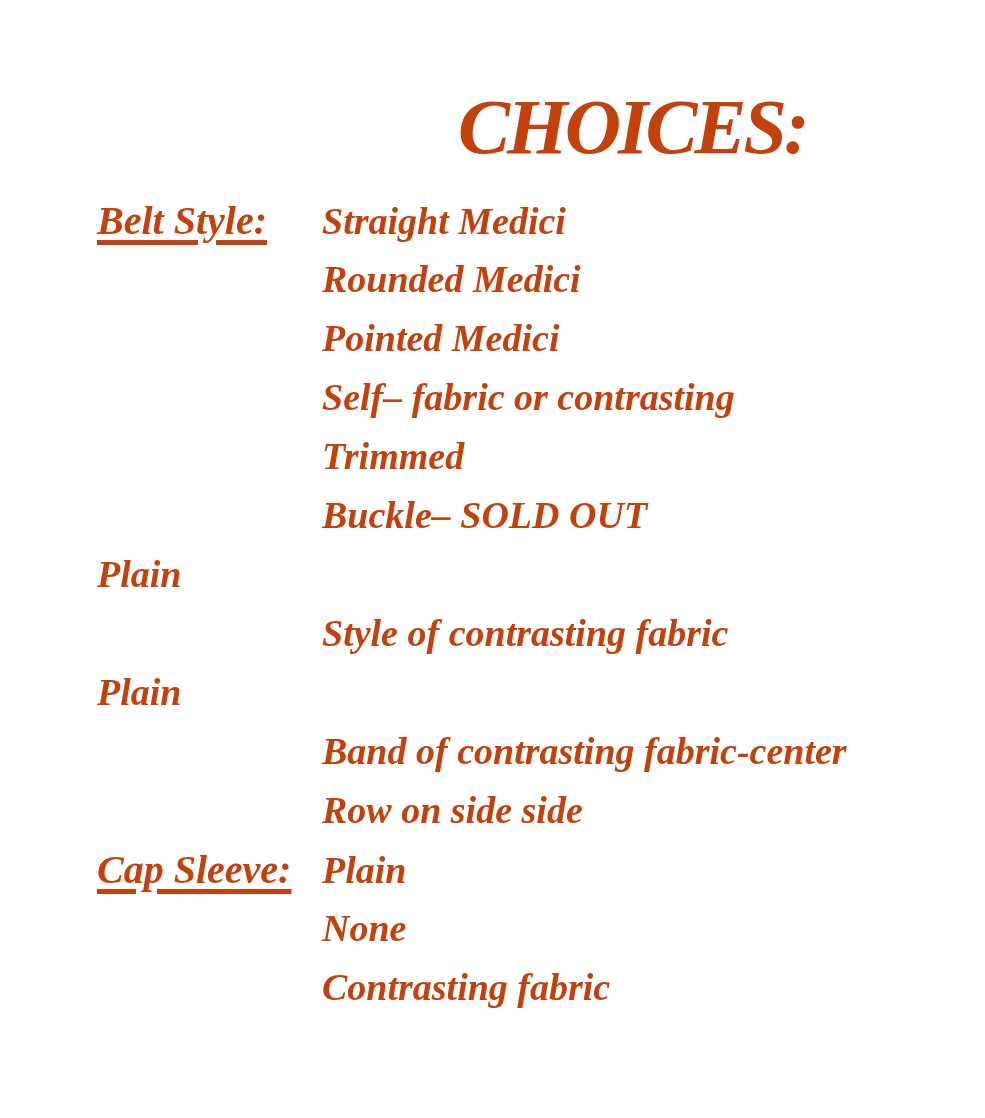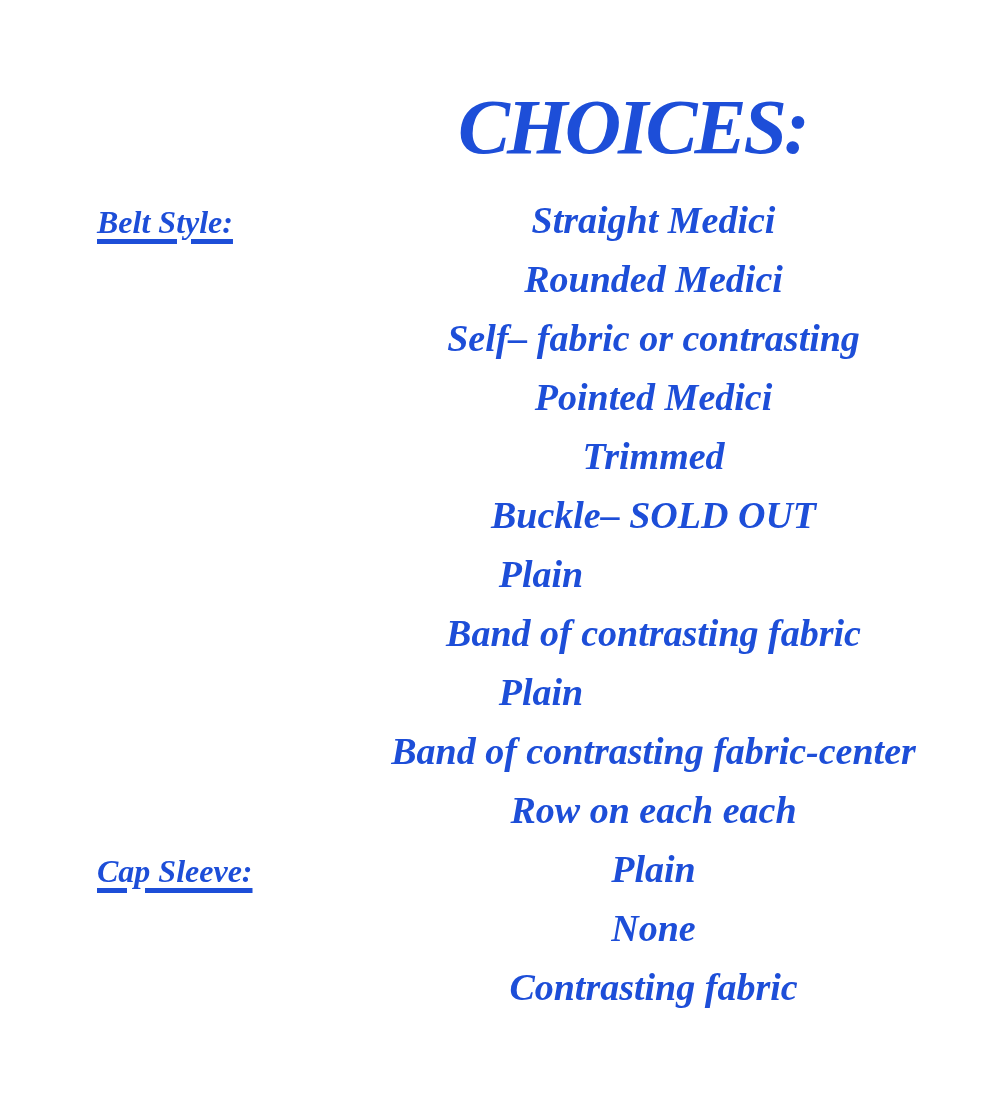--- a/index.html
+++ b/index.html
@@ -9,21 +9,21 @@
   }
   .page {
     position: relative;
     width: 985px;
     height: 1118px;
     background: #ffffff;
     overflow: hidden;
     font-family: "Liberation Serif", "DejaVu Serif", serif;
     font-style: italic;
     font-weight: bold;
-    color: #1d4ed8;
+    color: #c2410c;
     box-sizing: border-box;
     padding-top: 88px;
   }
   .title {
     margin: 0 0 0 458px;
     font-size: 78px;
     line-height: 78px;
     letter-spacing: -3px;
     font-style: italic;
     font-weight: bold;
@@ -34,36 +34,35 @@
     padding-left: 97px;
   }
   .row {
     display: flex;
     height: 59px;
     align-items: baseline;
   }
   .label {
     flex: 0 0 225px;
     width: 225px;
-    font-size: 32px;
+    font-size: 40px;
     line-height: 59px;
     white-space: pre;
     text-decoration-line: underline;
     text-decoration-thickness: 5px;
     text-underline-offset: 6px;
   }
   .label:empty {
     text-decoration: none;
   }
   .option {
     flex: 1 1 auto;
     font-size: 38px;
     line-height: 59px;
     white-space: pre;
-    text-align: center;
   }
 </style>
 </head>
 <body>
 
 <div class="page">
 
   <h1 class="title">CHOICES:</h1>
 
   <div class="choices-list">
@@ -71,53 +70,53 @@
     <div class="row">
       <span class="label">Belt Style:</span>
       <span class="option">Straight Medici</span>
     </div>
     <div class="row">
       <span class="label"></span>
       <span class="option">Rounded Medici</span>
     </div>
     <div class="row">
       <span class="label"></span>
-      <span class="option">Self– fabric or contrasting</span>
+      <span class="option">Pointed Medici</span>
     </div>
     <div class="row">
       <span class="label"></span>
-      <span class="option">Pointed Medici</span>
+      <span class="option">Self– fabric or contrasting</span>
     </div>
     <div class="row">
       <span class="label"></span>
       <span class="option">Trimmed</span>
     </div>
     <div class="row">
       <span class="label"></span>
       <span class="option">Buckle– SOLD OUT</span>
     </div>
 
     <div class="row">
       <span class="option">Plain</span>
     </div>
     <div class="row">
       <span class="label"></span>
-      <span class="option">Band of contrasting fabric</span>
+      <span class="option">Style of contrasting fabric</span>
     </div>
 
     <div class="row">
       <span class="option">Plain</span>
     </div>
     <div class="row">
       <span class="label"></span>
       <span class="option">Band of contrasting fabric-center</span>
     </div>
     <div class="row">
       <span class="label"></span>
-      <span class="option">Row on each each</span>
+      <span class="option">Row on side side</span>
     </div>
 
     <div class="row">
       <span class="label">Cap Sleeve:</span>
       <span class="option">Plain</span>
     </div>
     <div class="row">
       <span class="label"></span>
       <span class="option">None</span>
     </div>

